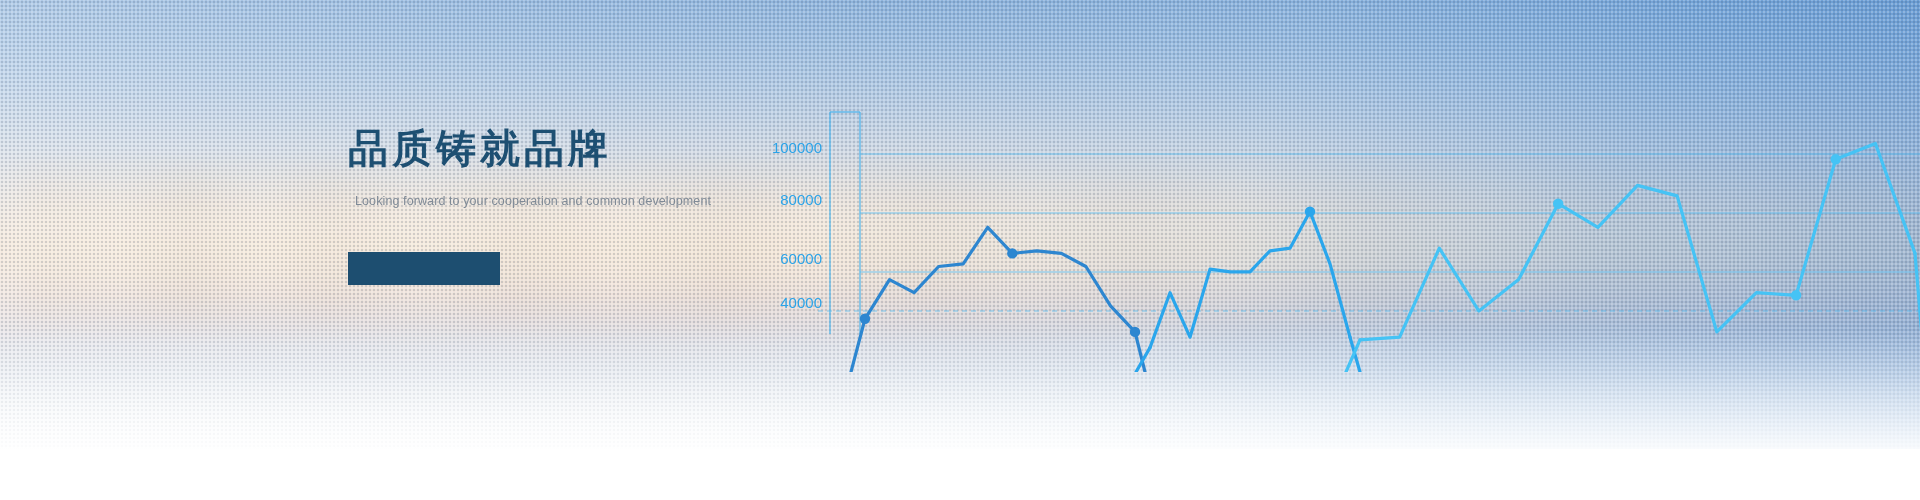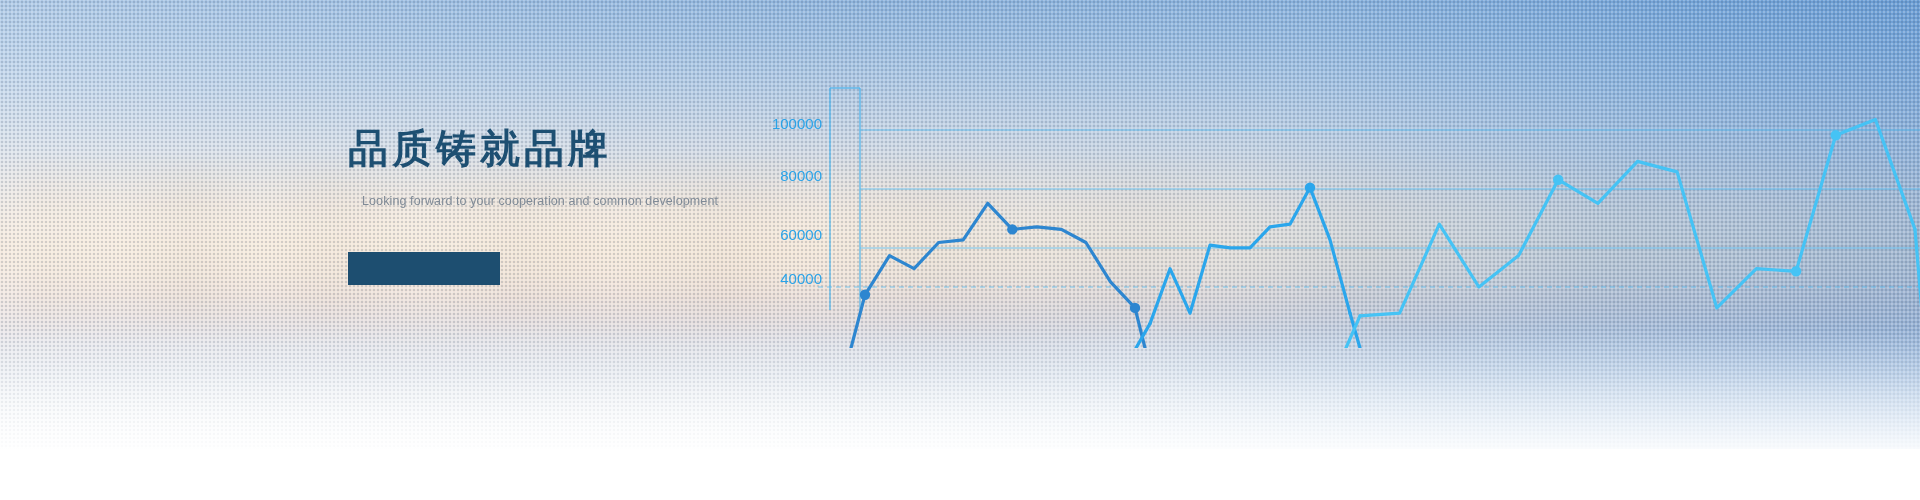--- a/index.html
+++ b/index.html
@@ -124,39 +124,39 @@
     font-weight:400;
     line-height:1.15;
     margin:0 0 4px 0;
     white-space:nowrap;
   }
   .engline{
     font-size:12.5px;
     letter-spacing:.1px;
     color:#7f8a96;
     font-weight:400;
-    margin:14px;
+    margin:7px;
     white-space:nowrap;
   }
   .cta{
     position:absolute;left:348px;top:252px;
     width:152px;height:33px;
     background:#1d4e70;
     border:none;
     padding:0;
     color:#ffffff;
     font-size:14px;
     letter-spacing:1px;
     font-family:"Liberation Sans",sans-serif;
     cursor:pointer;
   }
 
   
   .chart{
-    position:absolute;left:760px;top:48px;width:1160px;height:300px;
+    position:absolute;left:760px;top:72px;width:1160px;height:300px;
   }
   .chart svg{display:block;}
   .ytick{
     fill:#2aa3e8;
     font-family:"Liberation Sans",sans-serif;
     font-size:15px;
     text-anchor:end;
   }
 </style>
 </head>

